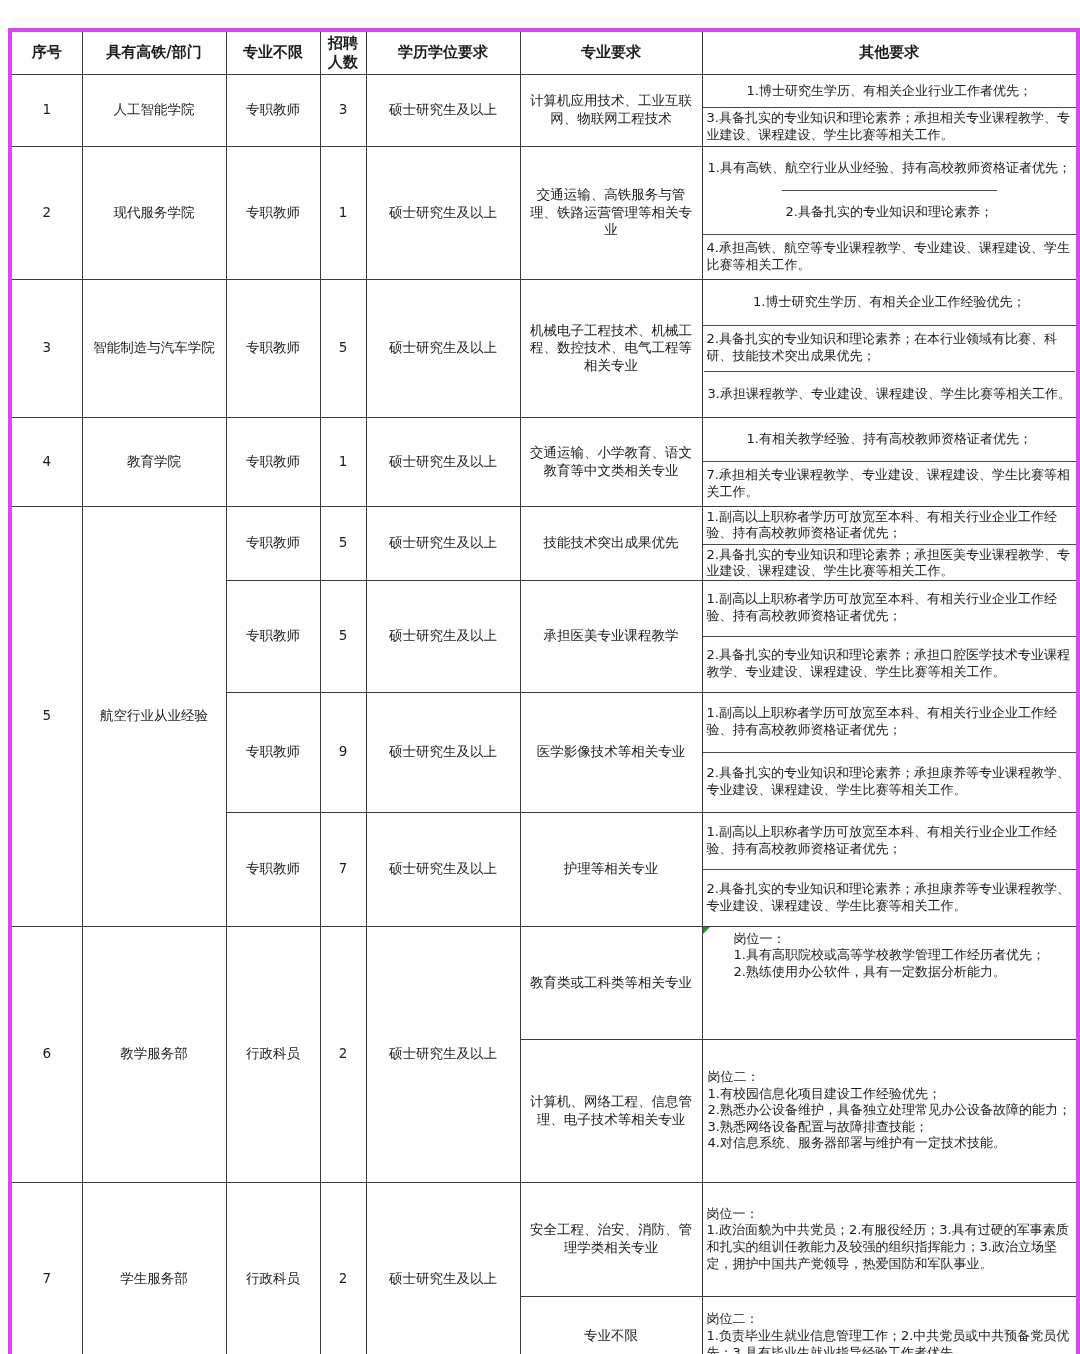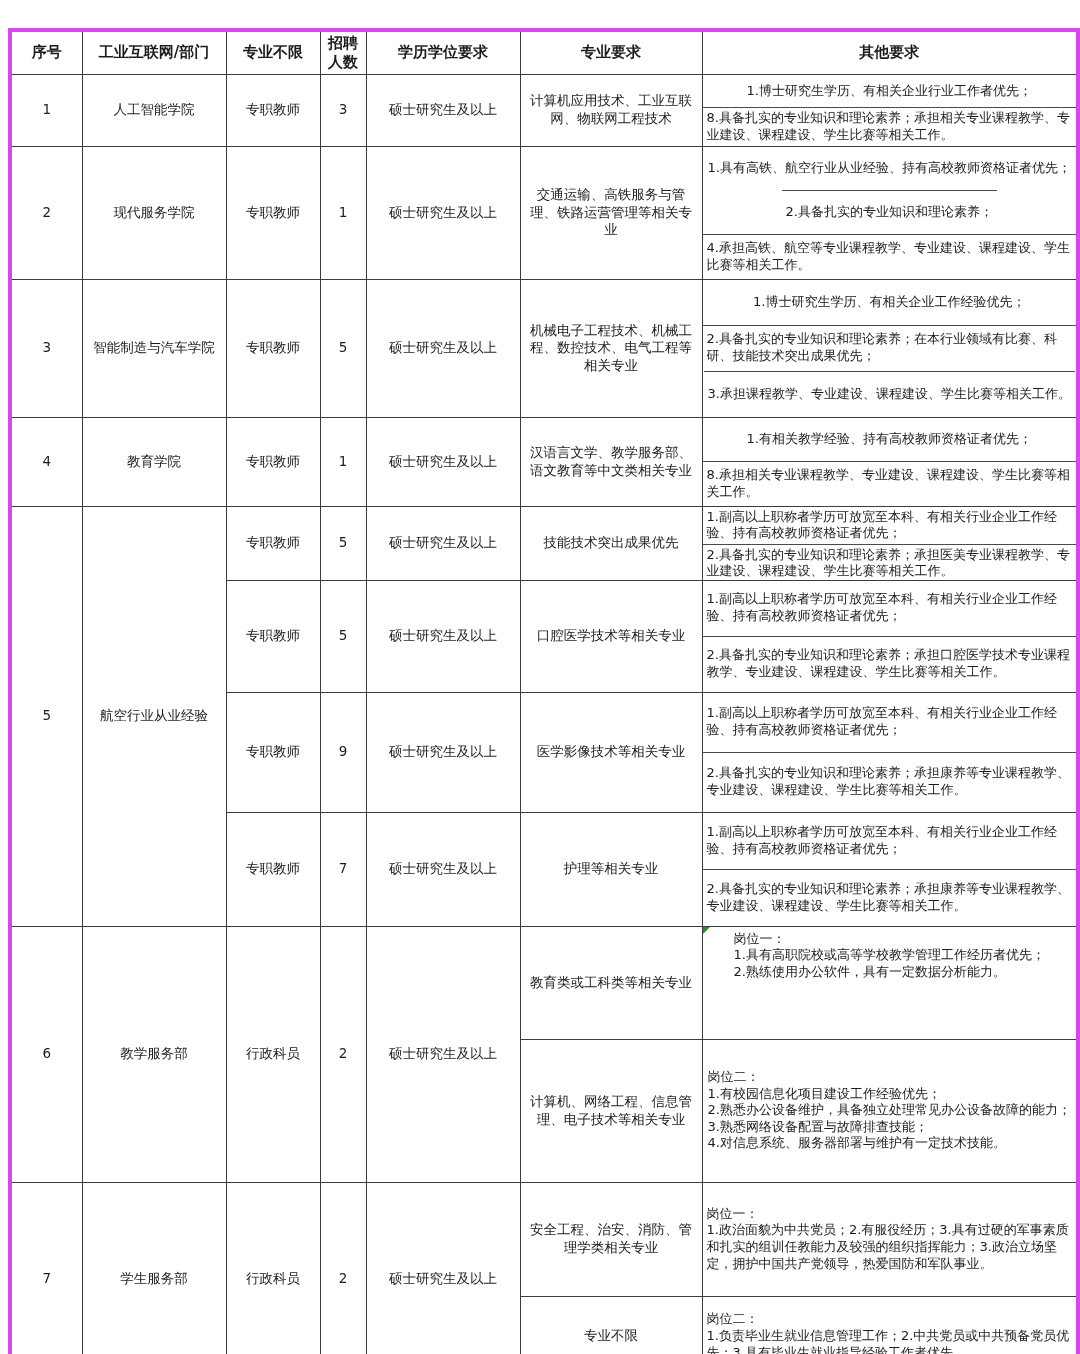--- a/index.html
+++ b/index.html
@@ -80,39 +80,39 @@
         <col style="width:94px">
     <col style="width:46px">
         <col style="width:154px">
         <col style="width:182px">
     <col style="width:376px">
   </colgroup>
 
   <tbody>
         <tr style="height:44px">
     <th>序号</th>
-    <th>工业互联网/部门</th>
+    <th>具有高铁/部门</th>
     <th>专业不限</th>
     <th>招聘人数</th>
     <th>学历学位要求</th>
     <th>专业要求</th>
     <th>其他要求</th>
   </tr>
 
   <tr style="height:72px">
     <td>1</td>
     <td>人工智能学院</td>
     <td>专职教师</td>
     <td>3</td>
     <td>硕士研究生及以上</td>
     <td>计算机应用技术、工业互联网、物联网工程技术</td>
     <td class="req-cell">
       <div class="stack">
         <div class="req">1.博士研究生学历、有相关企业行业工作者优先；</div>
-        <div class="req">8.具备扎实的专业知识和理论素养；承担相关专业课程教学、专业建设、课程建设、学生比赛等相关工作。</div>
+        <div class="req">3.具备扎实的专业知识和理论素养；承担相关专业课程教学、专业建设、课程建设、学生比赛等相关工作。</div>
       </div>
     </td>
   </tr>
 
   <tr style="height:133px">
     <td>2</td>
     <td>现代服务学院</td>
     <td>专职教师</td>
     <td>1</td>
     <td>硕士研究生及以上</td>
@@ -141,25 +141,25 @@
       </div>
     </td>
   </tr>
 
   <tr style="height:89px">
     <td>4</td>
     <td>教育学院</td>
     <td>专职教师</td>
     <td>1</td>
     <td>硕士研究生及以上</td>
-    <td>汉语言文学、教学服务部、语文教育等中文类相关专业</td>
+    <td>交通运输、小学教育、语文教育等中文类相关专业</td>
     <td class="req-cell">
       <div class="stack">
         <div class="req">1.有相关教学经验、持有高校教师资格证者优先；</div>
-        <div class="req">8.承担相关专业课程教学、专业建设、课程建设、学生比赛等相关工作。</div>
+        <div class="req">7.承担相关专业课程教学、专业建设、课程建设、学生比赛等相关工作。</div>
       </div>
     </td>
   </tr>
 
   <tr style="height:74px">
     <td rowspan="4">5</td>
     <td rowspan="4">航空行业从业经验</td>
     <td>专职教师</td>
     <td>5</td>
     <td>硕士研究生及以上</td>
@@ -168,21 +168,21 @@
       <div class="stack">
         <div class="req">1.副高以上职称者学历可放宽至本科、有相关行业企业工作经验、持有高校教师资格证者优先；</div>
         <div class="req">2.具备扎实的专业知识和理论素养；承担医美专业课程教学、专业建设、课程建设、学生比赛等相关工作。</div>
       </div>
     </td>
   </tr>
   <tr style="height:112px">
     <td>专职教师</td>
     <td>5</td>
     <td>硕士研究生及以上</td>
-    <td>口腔医学技术等相关专业</td>
+    <td>承担医美专业课程教学</td>
     <td class="req-cell">
       <div class="stack">
         <div class="req">1.副高以上职称者学历可放宽至本科、有相关行业企业工作经验、持有高校教师资格证者优先；</div>
         <div class="req">2.具备扎实的专业知识和理论素养；承担口腔医学技术专业课程教学、专业建设、课程建设、学生比赛等相关工作。</div>
       </div>
     </td>
   </tr>
   <tr style="height:120px">
     <td>专职教师</td>
     <td>9</td>

